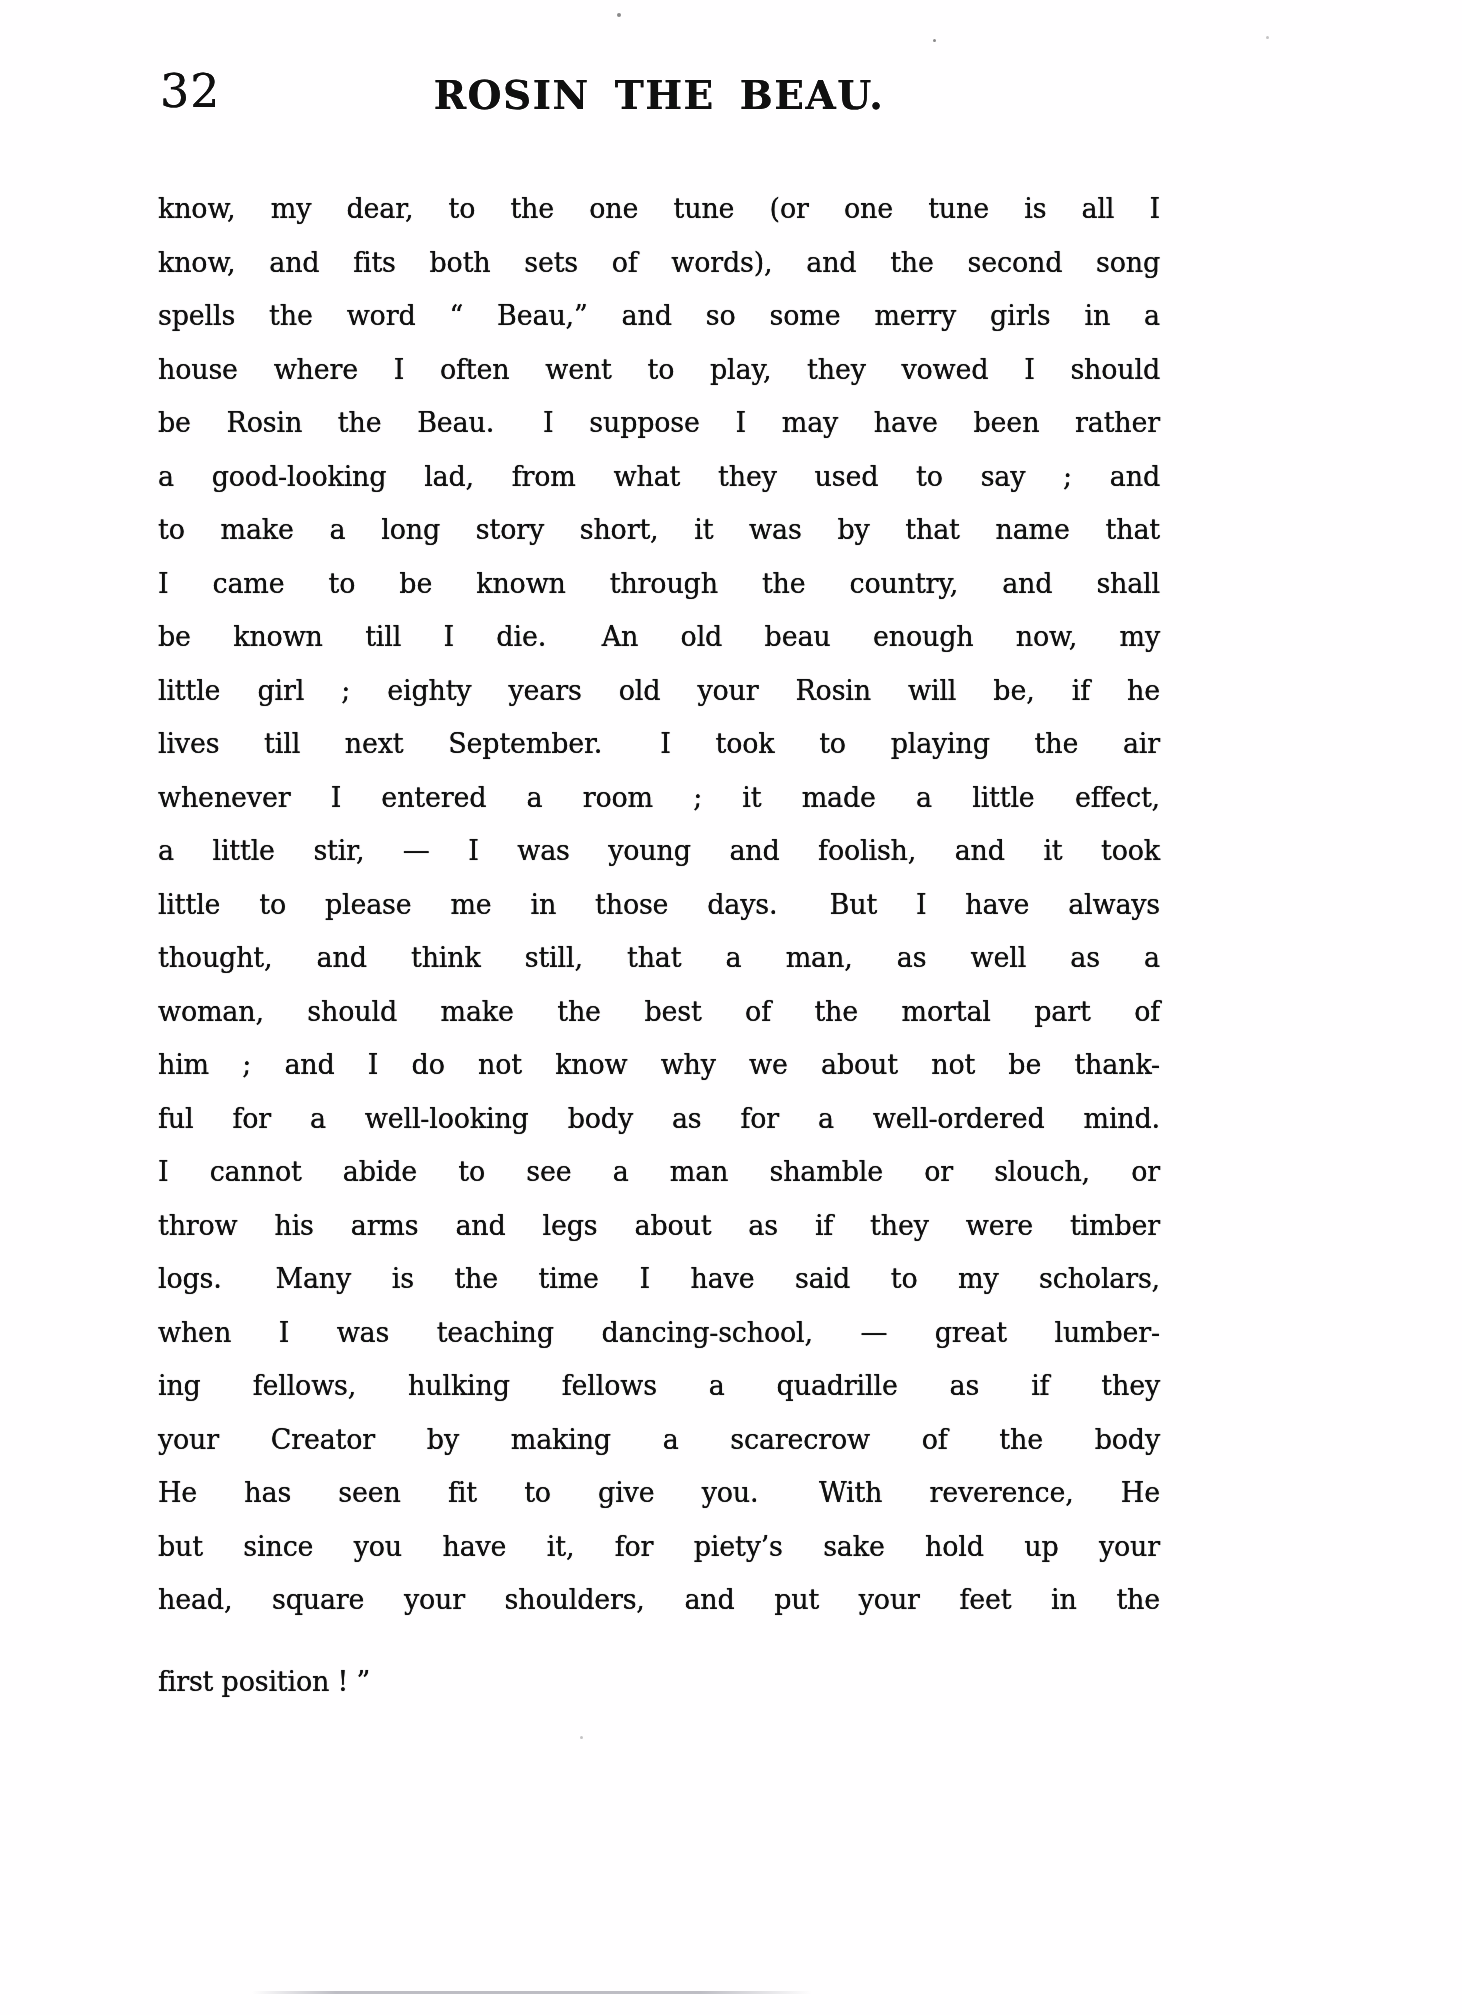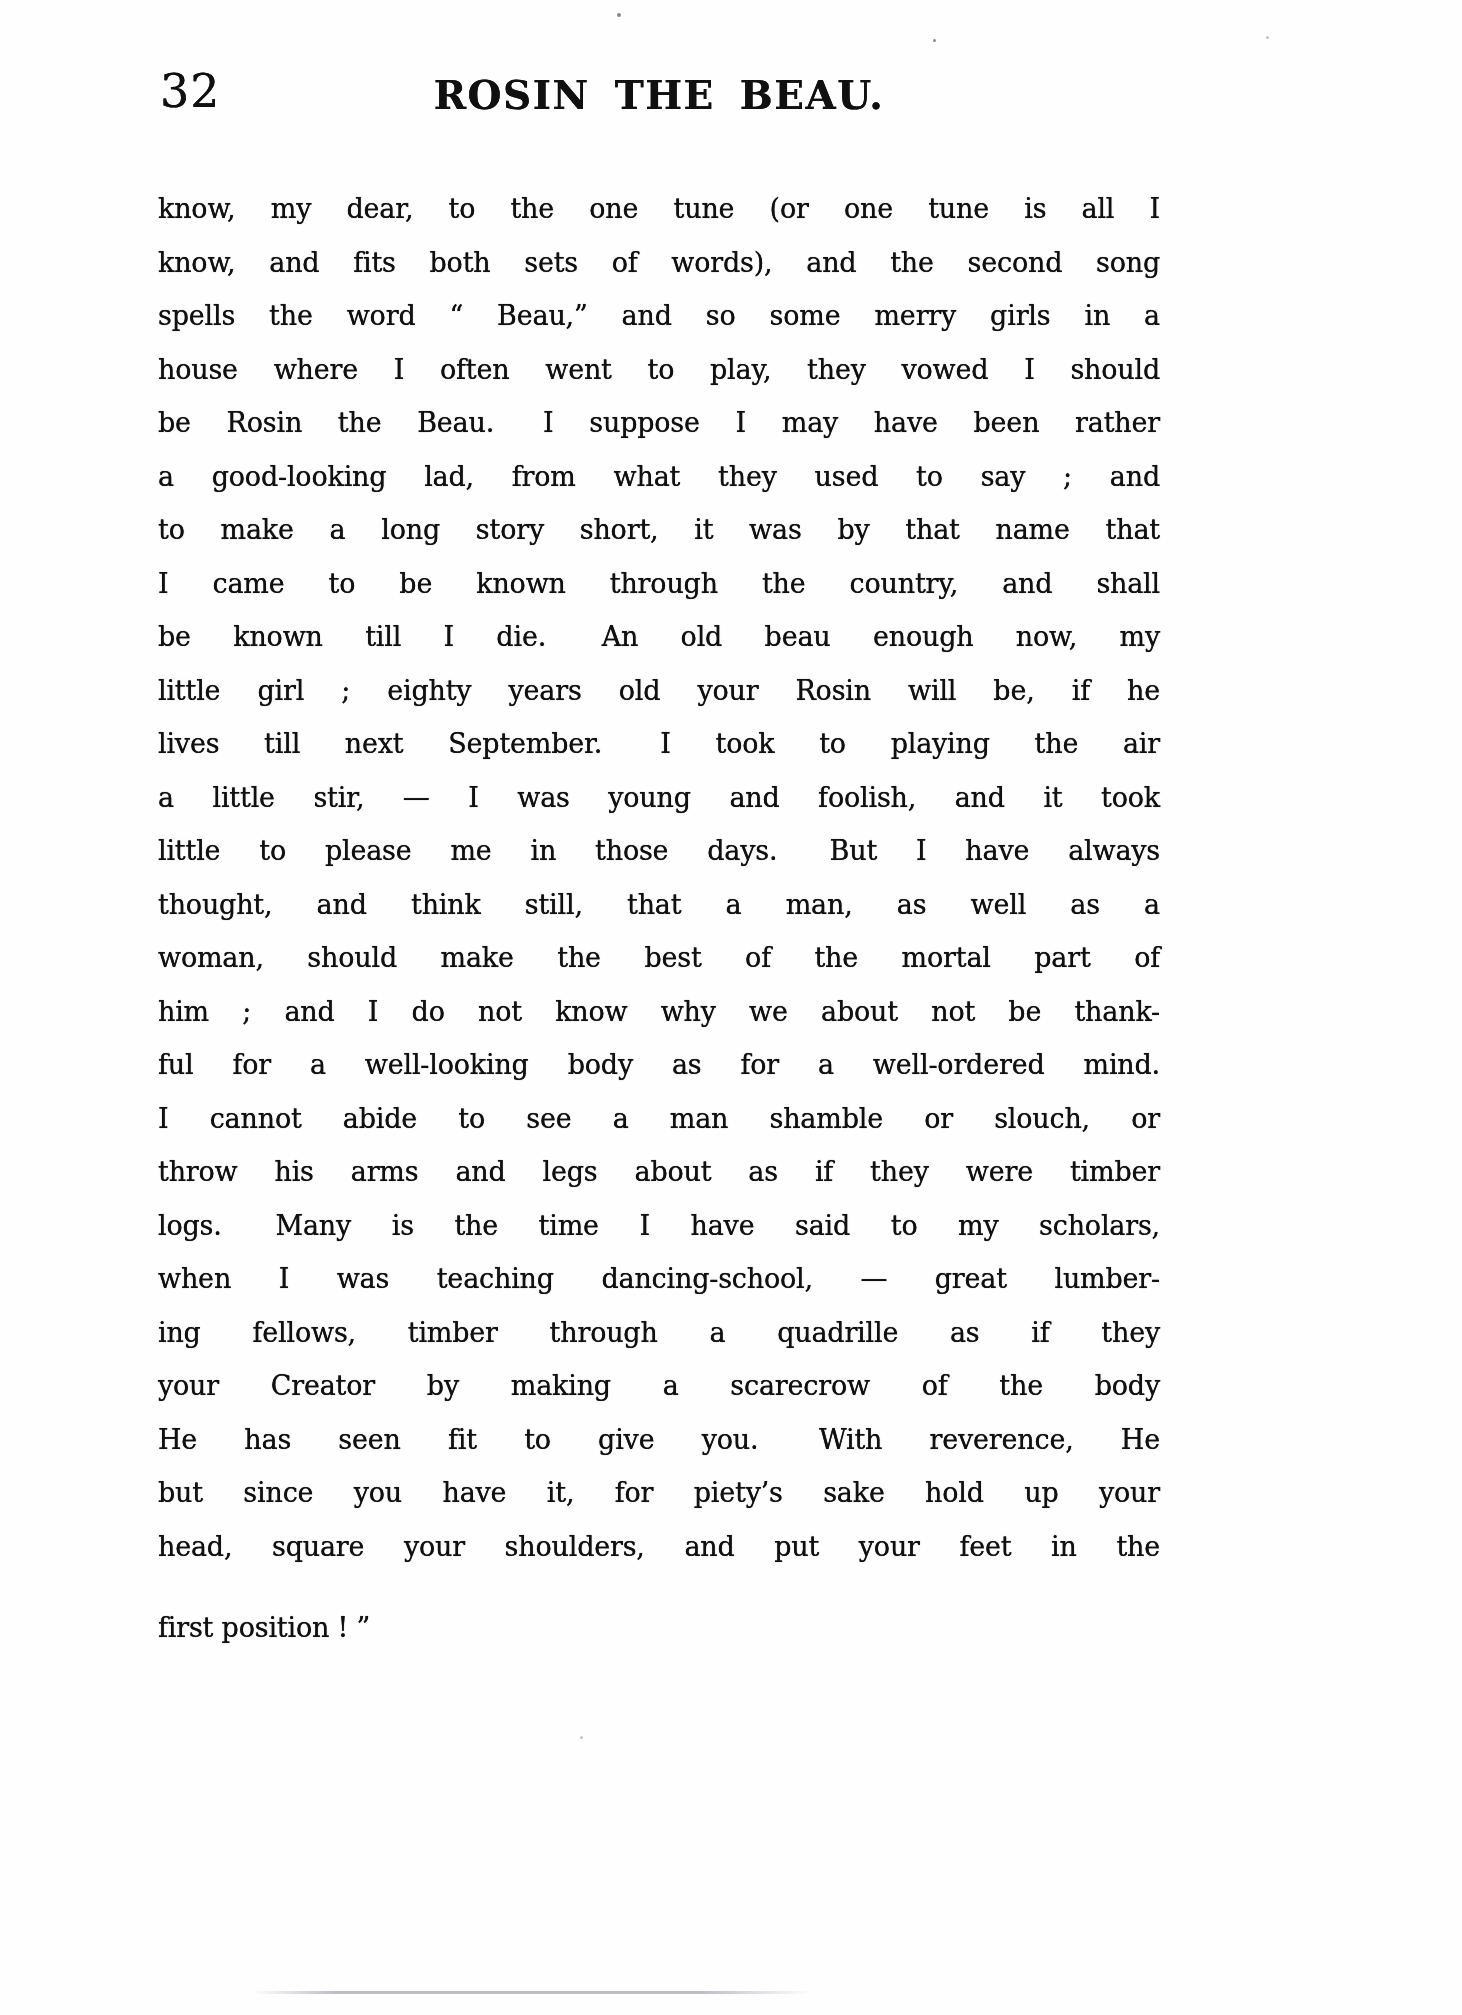--- a/index.html
+++ b/index.html
@@ -103,31 +103,32 @@
       <div class="line">know, and fits both sets of words), and the second song</div>
       <div class="line">spells the word “ Beau,” and so some merry girls in a</div>
       <div class="line">house where I often went to play, they vowed I should</div>
       <div class="line">be Rosin the Beau.  I suppose I may have been rather</div>
       <div class="line">a good-looking lad, from what they used to say ; and</div>
       <div class="line">to make a long story short, it was by that name that</div>
       <div class="line">I came to be known through the country, and shall</div>
       <div class="line">be known till I die.  An old beau enough now, my</div>
       <div class="line">little girl ; eighty years old your Rosin will be, if he</div>
       <div class="line">lives till next September.  I took to playing the air</div>
+      <div class="line">whenever I entered a room ; it made a little effect,</div>
       <div class="line">a little stir, — I was young and foolish, and it took</div>
       <div class="line">little to please me in those days.  But I have always</div>
       <div class="line">thought, and think still, that a man, as well as a</div>
       <div class="line">woman, should make the best of the mortal part of</div>
       <div class="line">him ; and I do not know why we about not be thank-</div>
       <div class="line">ful for a well-looking body as for a well-ordered mind.</div>
       <div class="line">I cannot abide to see a man shamble or slouch, or</div>
       <div class="line">throw his arms and legs about as if they were timber</div>
       <div class="line">logs.  Many is the time I have said to my scholars,</div>
       <div class="line">when I was teaching dancing-school, — great lumber-</div>
-      <div class="line">ing fellows, timber through a quadrille as if they</div>
+      <div class="line">ing fellows, hulking fellows a quadrille as if they</div>
       <div class="line">your Creator by making a scarecrow of the body</div>
       <div class="line">He has seen fit to give you.  With reverence, He</div>
       <div class="line">but since you have it, for piety’s sake hold up your</div>
       <div class="line">head, square your shoulders, and put your feet in the</div>
       <div class="line last">first position ! ”</div>
     </div>
 
   <div class="scan-artifact-line"></div>
   <div class="speck s1"></div>
   <div class="speck s2"></div>

